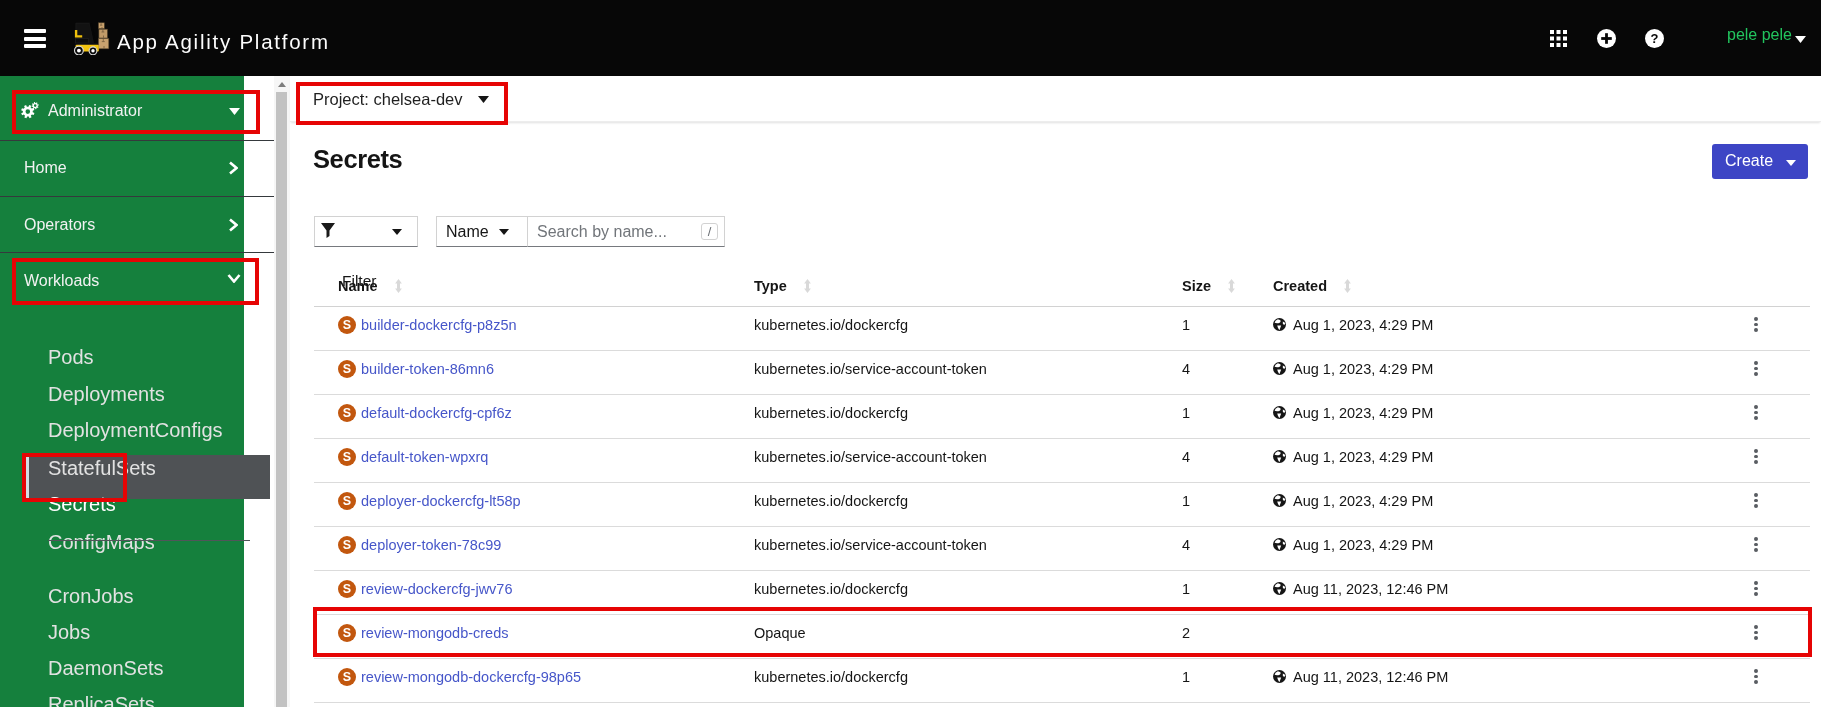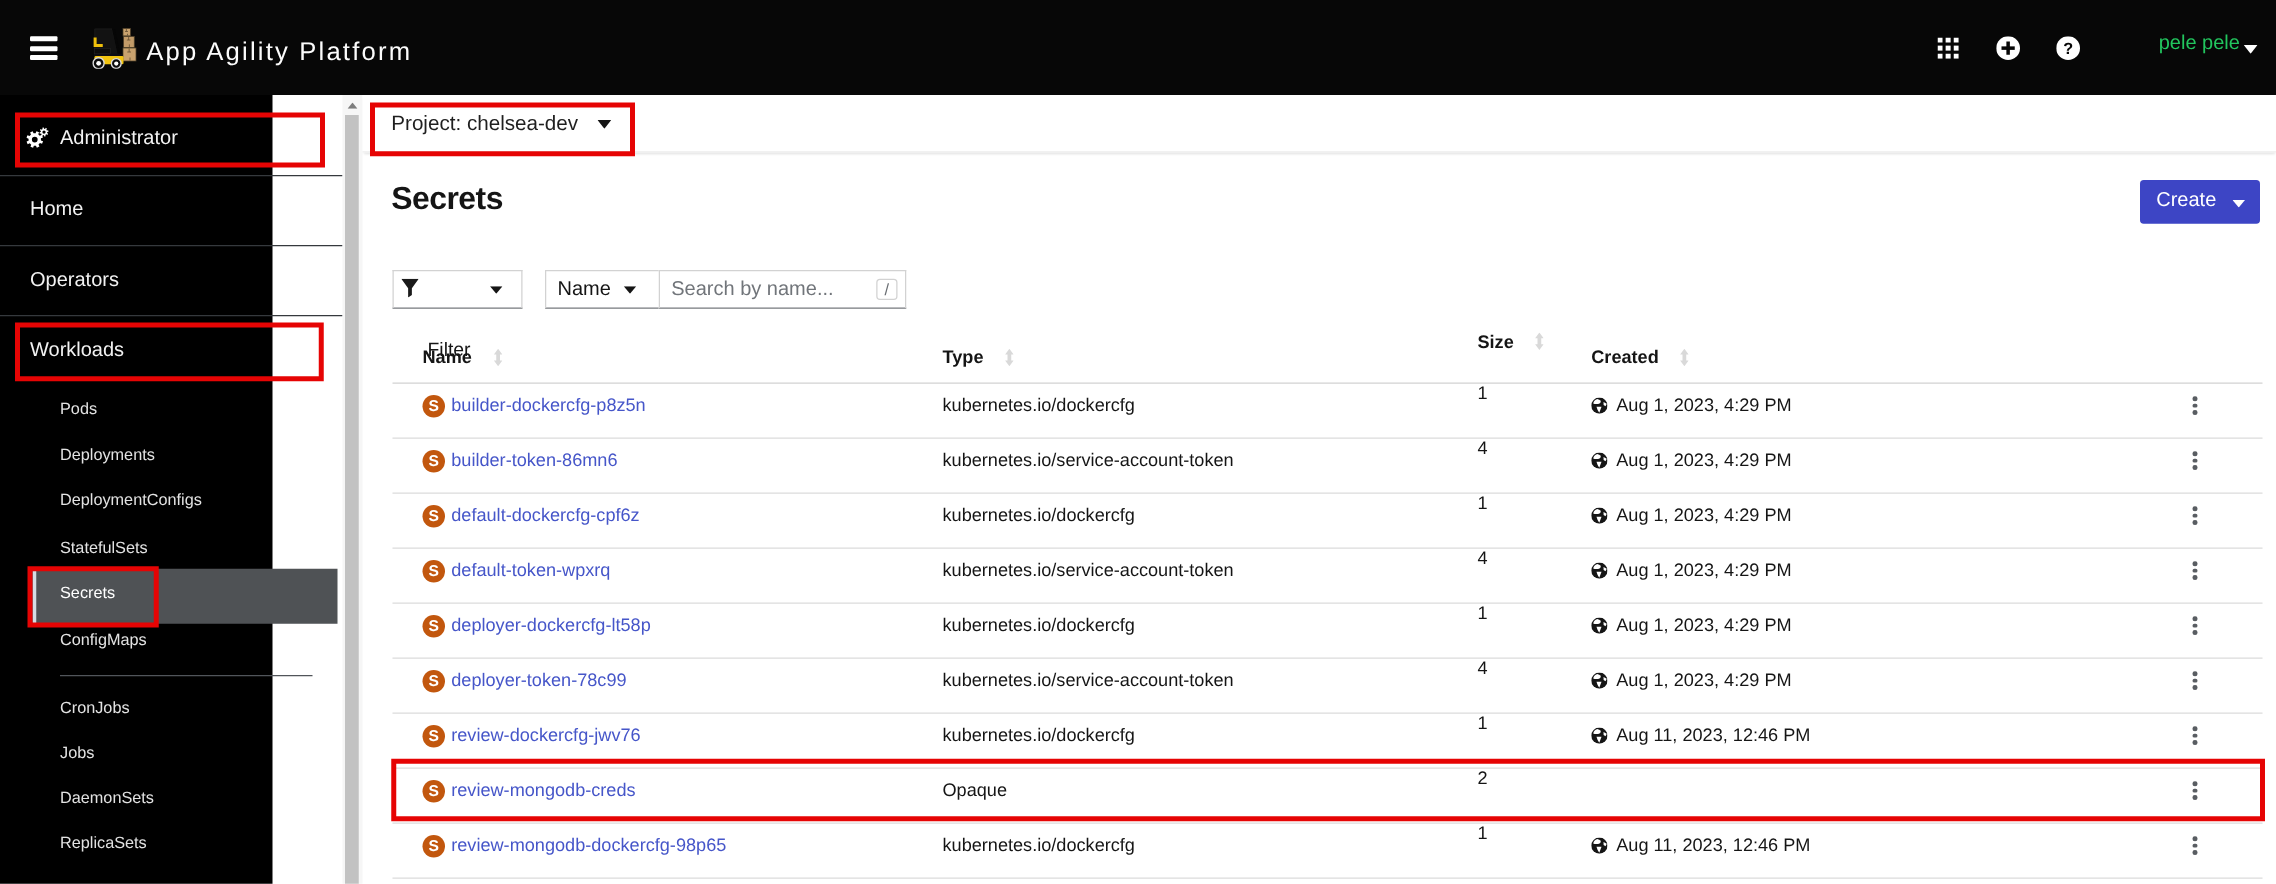--- a/index.html
+++ b/index.html
@@ -6,25 +6,25 @@
   html,body { width:1821px; height:707px; overflow:hidden; background:#fff;
     font-family:"Liberation Sans", sans-serif; }
   .abs { position:absolute; }
 
   
   #masthead { position:absolute; left:0; top:0; width:1821px; height:76px; background:#070707; }
   #burger span { display:block; width:21.5px; height:4px; background:#fff; margin-bottom:3.6px; border-radius:1px; }
   #brandtext { position:absolute; left:117px; top:30px; color:#fcfcfc; font-size:20.5px; letter-spacing:1.75px; }
 
   
-  #sidebar { position:absolute; left:0; top:76px; width:218px; height:631px; background:#000000; }
+  #sidebar { position:absolute; left:0; top:76px; width:244px; height:631px; background:#15803d; }
   .navline { position:absolute; left:0; width:274px; height:1px; background:#35393d; }
   .ptext { color:#f2f2f2; font-size:16px; }
   .navitem { position:absolute; left:24px; color:#f2f2f2; font-size:16px; }
-  .subitem { position:absolute; left:48px; color:#e2e2e2; font-size:13px; }
+  .subitem { position:absolute; left:48px; color:#e2e2e2; font-size:20px;margin-top:27px; }
 
   
   #scrollstrip { position:absolute; left:274px; top:76px; width:16px; height:631px; background:#f6f6f6; }
   #scrollthumb { position:absolute; left:1.5px; top:16px; width:11.5px; height:615px; background:#c2c2c2; }
 
   
   #projectbar { position:absolute; left:290px; top:76px; width:1531px; height:46px; background:#fff; border-bottom:1px solid #ededed; box-shadow:0 2px 2px -1px rgba(0,0,0,0.12); }
   #projecttext { position:absolute; left:313px; top:90px; font-size:16.5px; color:#1f1f1f; }
   #pagetitle { position:absolute; left:313px; top:145px; font-size:25.5px; font-weight:bold; color:#151515; letter-spacing:-0.4px; }
   #createbtn { position:absolute; left:1712px; top:144px; width:96px; height:35px; background:#3d45c5; border-radius:3px; color:#fff; font-size:16px; }
@@ -36,21 +36,21 @@
   #searchbox { left:527px; width:198px; }
   .ph { color:#71757a; font-size:16px; }
 
   
   #tbl { position:absolute; left:314px; top:266px; width:1496px; }
   .hrow { position:relative; height:41px; border-bottom:1px solid #d2d2d2; font-weight:bold; font-size:14.5px; color:#151515; }
   .trow { position:relative; height:44px; border-bottom:1px solid #dbdbdb; font-size:14.5px; color:#151515; }
   .trow > span { padding-bottom:8px; }
   .c1 { position:absolute; left:24px; top:0; height:100%; display:flex; align-items:center; }
   .c2 { position:absolute; left:440px; top:0; height:100%; display:flex; align-items:center; }
-  .c3 { position:absolute; left:868px; top:0; height:100%; display:flex; }
+  .c3 { position:absolute; left:868px; top:0; height:100%; display:flex; align-items:center; }
   .c4 { position:absolute; left:959px; top:0; height:100%; display:flex; align-items:center;text-align:right; }
   .c5 { position:absolute; left:1432px; top:0; height:100%; width:20px; display:flex; align-items:center; justify-content:center; }
   .sicon { display:inline-block; width:18px; height:18px; border-radius:50%; background:#c2570e; color:#fff; font-size:12.5px; font-weight:bold; text-align:center; line-height:18px; margin-right:5px; }
   a.lnk { color:#4656c9; text-decoration:none; }
   .globe { margin-right:7px; display:inline-flex; }
   .kebab { display:inline-block; }
   .kebab i { display:block; width:3.8px; height:3.8px; border-radius:50%; background:#595d62; margin:1.4px auto; }
   .sort { margin-left:17px; display:inline-flex; }
 
   

